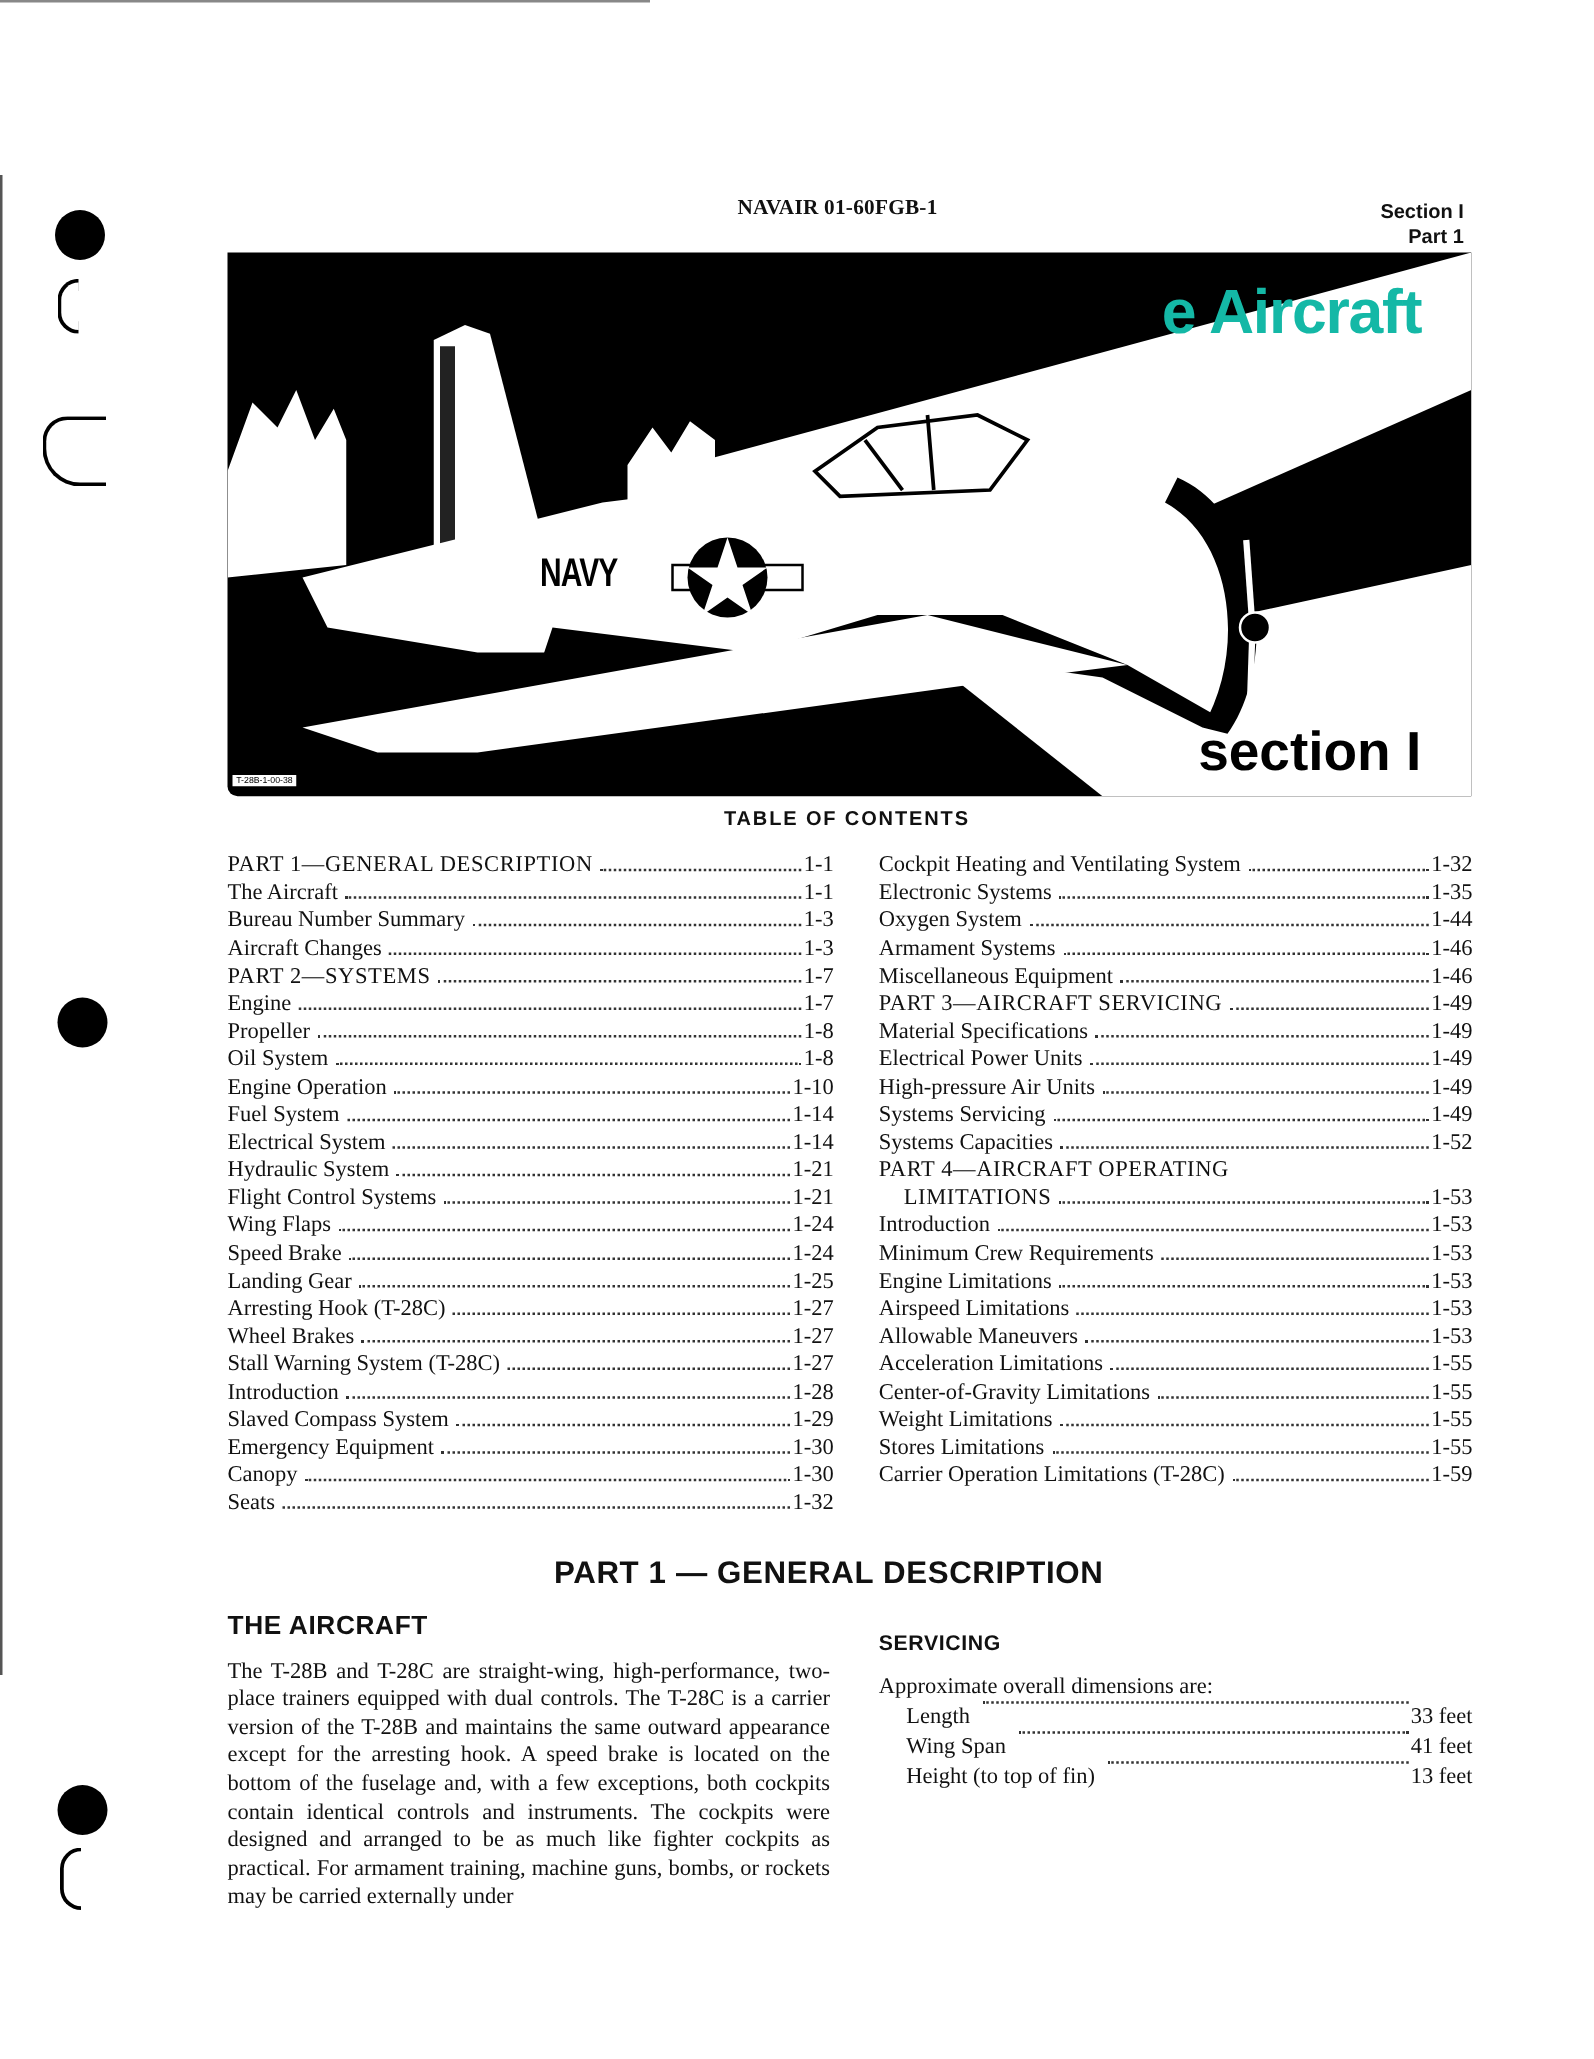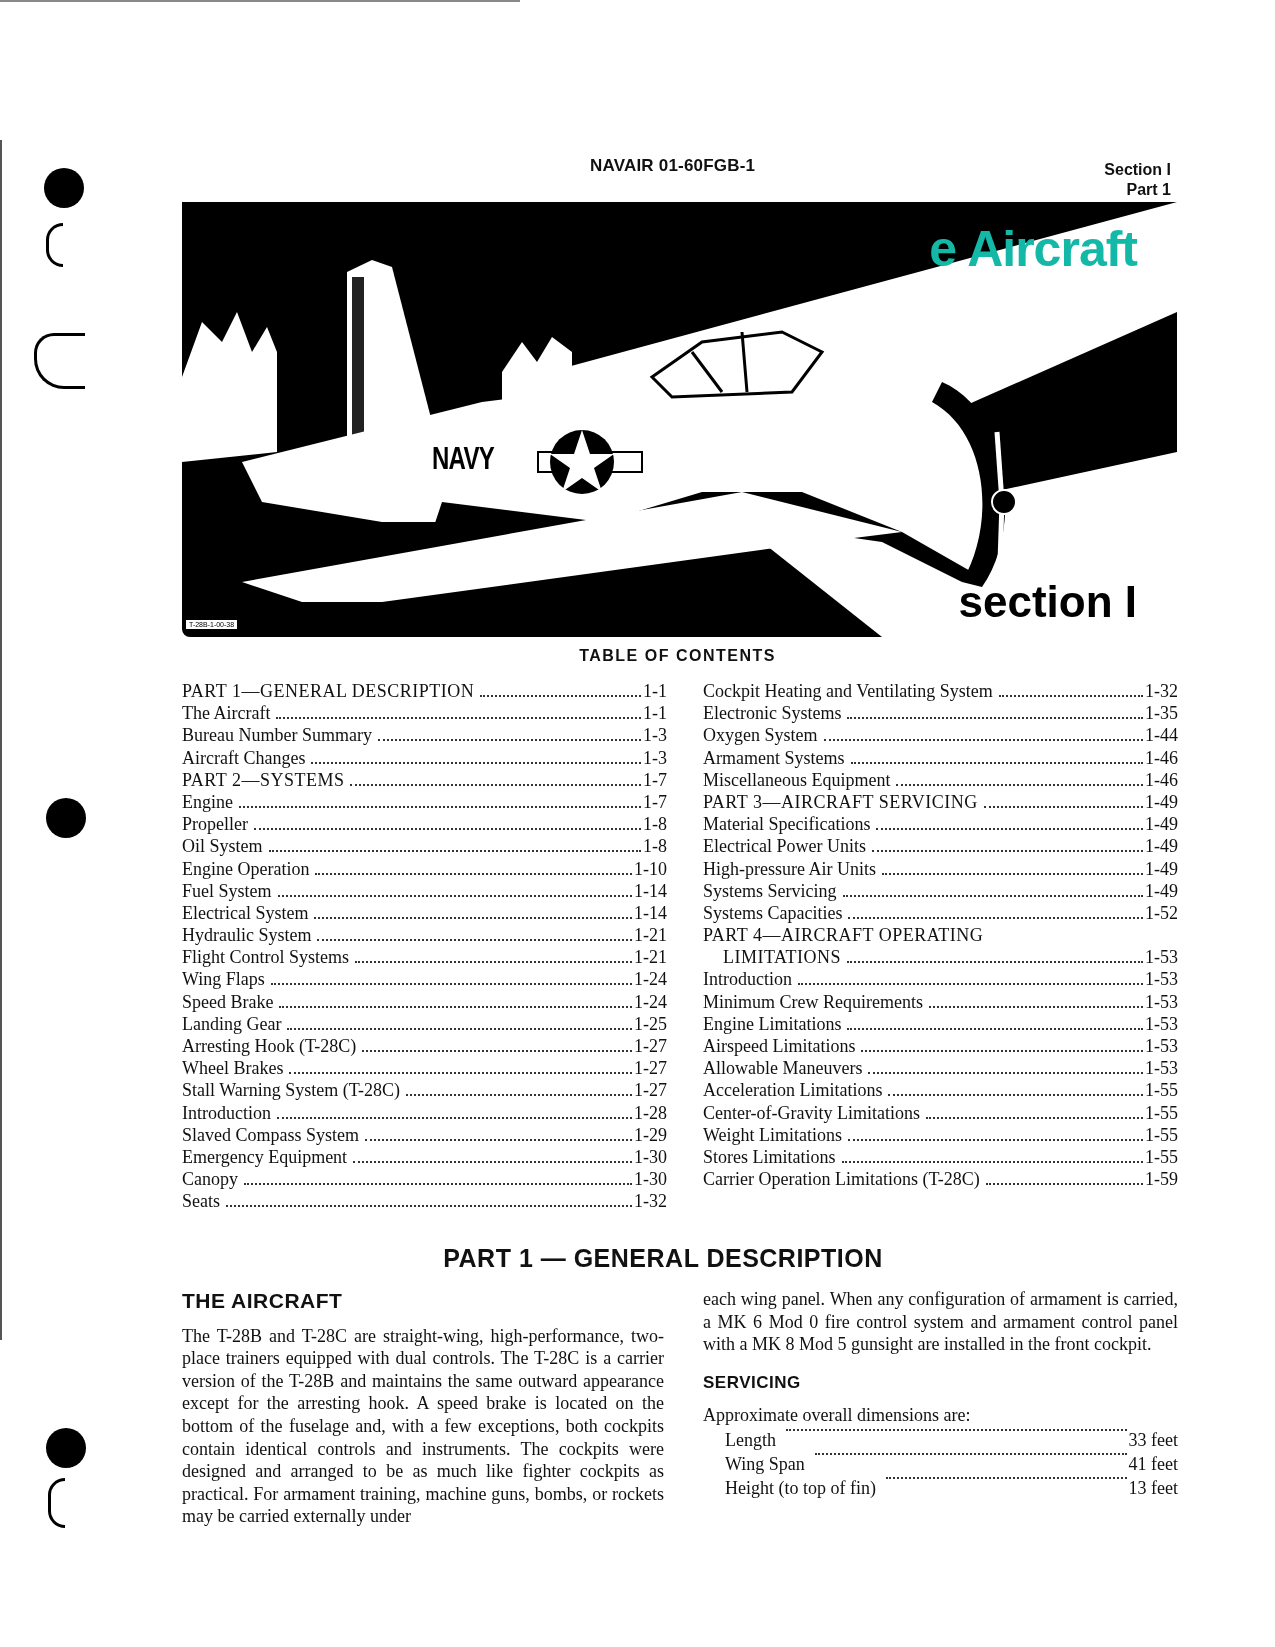--- a/index.html
+++ b/index.html
@@ -3,21 +3,21 @@
 <meta charset="utf-8">
 <style>
   html, body { margin: 0; padding: 0; background: #ffffff; }
   body { width: 1275px; height: 1647px; position: relative; overflow: hidden; color: #111; font-family: "Liberation Serif", serif; }
   .page-edge-top { position: absolute; left: 0; top: 0; width: 520px; height: 2px; background: #888; }
   .page-edge-left { position: absolute; left: 0; top: 140px; width: 2px; height: 1200px; background: #555; }
 
   .punch { position: absolute; border-radius: 50%; background: #000; }
   .arc { position: absolute; border: 3px solid #000; border-right: none; border-radius: 30px 0 0 30px; }
 
-  .hdr-code { position: absolute; top: 156px; left: 590px; font-family: Liberation Sans, sans-serif; font-size: 17px; font-weight: bold; letter-spacing: 0.2px; }
+  .hdr-code { position: absolute; top: 156px; left: 590px; font-family: Liberation Serif, serif; font-size: 17px; font-weight: bold; letter-spacing: 0.2px; }
   .hdr-section { position: absolute; top: 160px; right: 104px; text-align: right; font-family: "Liberation Sans", sans-serif; font-size: 16px; font-weight: bold; line-height: 20px; }
 
   .hero { position: absolute; left: 182px; top: 202px; width: 995px; height: 435px; background: #000; overflow: hidden; border-radius: 0 0 0 8px; }
   .hero svg { position: absolute; left: 0; top: 0; }
   .hero-title { position: absolute; top: 18px; right: 40px; font-family: "Liberation Sans", sans-serif; font-weight: bold; font-size: 50px; color: #14b8a6; letter-spacing: -1px; }
   .hero-section { position: absolute; bottom: 10px; right: 40px; font-family: "Liberation Sans", sans-serif; font-weight: bold; font-size: 44px; color: #000; }
   .hero-tag { position: absolute; left: 4px; bottom: 8px; background: #fff; color: #000; font-family: "Liberation Sans", sans-serif; font-size: 7px; padding: 1px 3px; }
 
   .toc-title { position: absolute; top: 647px; left: 0; width: 1275px; text-align: center; padding-left: 80px; box-sizing: border-box; font-family: "Liberation Sans", sans-serif; font-weight: bold; font-size: 16px; letter-spacing: 1.5px; }
 
@@ -343,21 +343,20 @@
   </div>
 
 <div class="part-heading">PART 1 — GENERAL DESCRIPTION</div>
 
 <div class="body-col left">
   <div class="sub-head">THE AIRCRAFT</div>
   <p class="para">The T-28B and T-28C are straight-wing, high-performance, two-place trainers equipped with dual controls. The T-28C is a carrier version of the T-28B and maintains the same outward appearance except for the arresting hook. A speed brake is located on the bottom of the fuselage and, with a few exceptions, both cockpits contain identical controls and instruments. The cockpits were designed and arranged to be as much like fighter cockpits as practical. For armament training, machine guns, bombs, or rockets may be carried externally under</p>
 </div>
 
 <div class="body-col right">
-  <p class="para">each wing panel. When any configuration of armament is carried, a MK 6 Mod 0 fire control system and armament control panel with a MK 8 Mod 5 gunsight are installed in the front cockpit.</p>
   <div class="sub-head small">SERVICING</div>
   <div style="margin-bottom:2px;">Approximate overall dimensions are:</div>
   <div id="dims">
       <div class="dim-row">
         <span>Length</span>
         <span class="dots"></span>
         <span>33 feet</span>
       </div>
       <div class="dim-row">
         <span>Wing Span</span>

